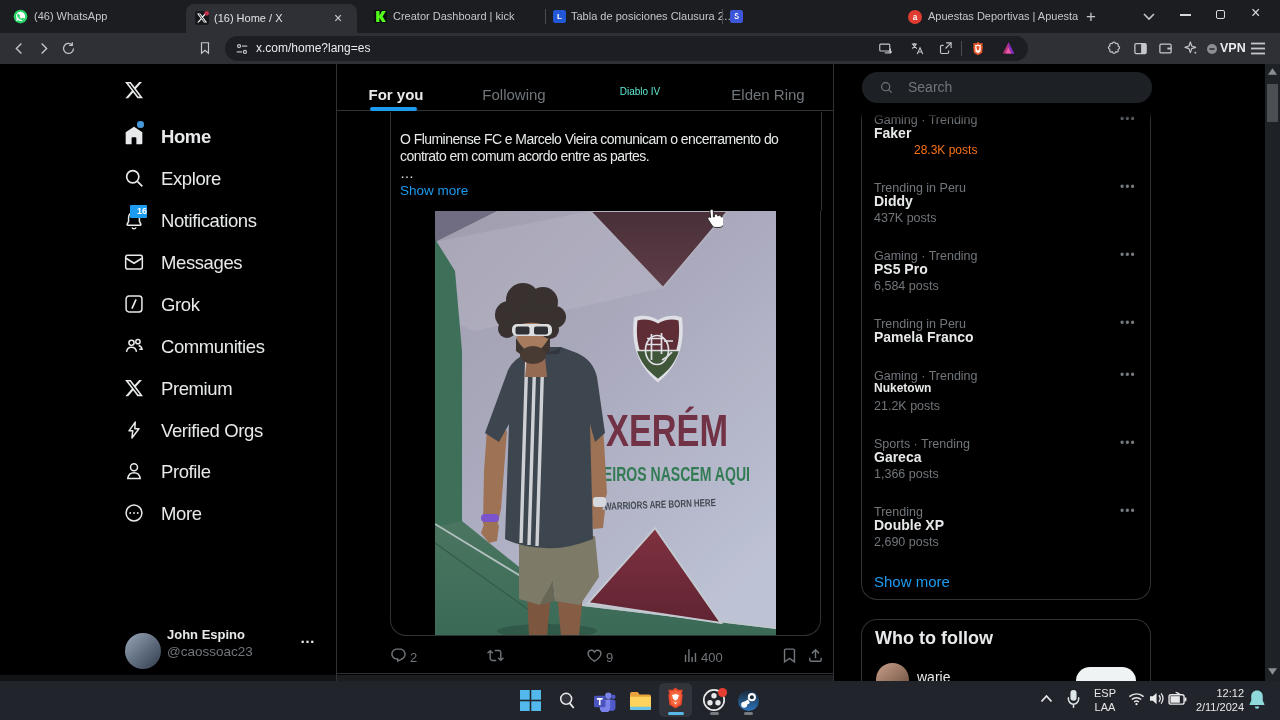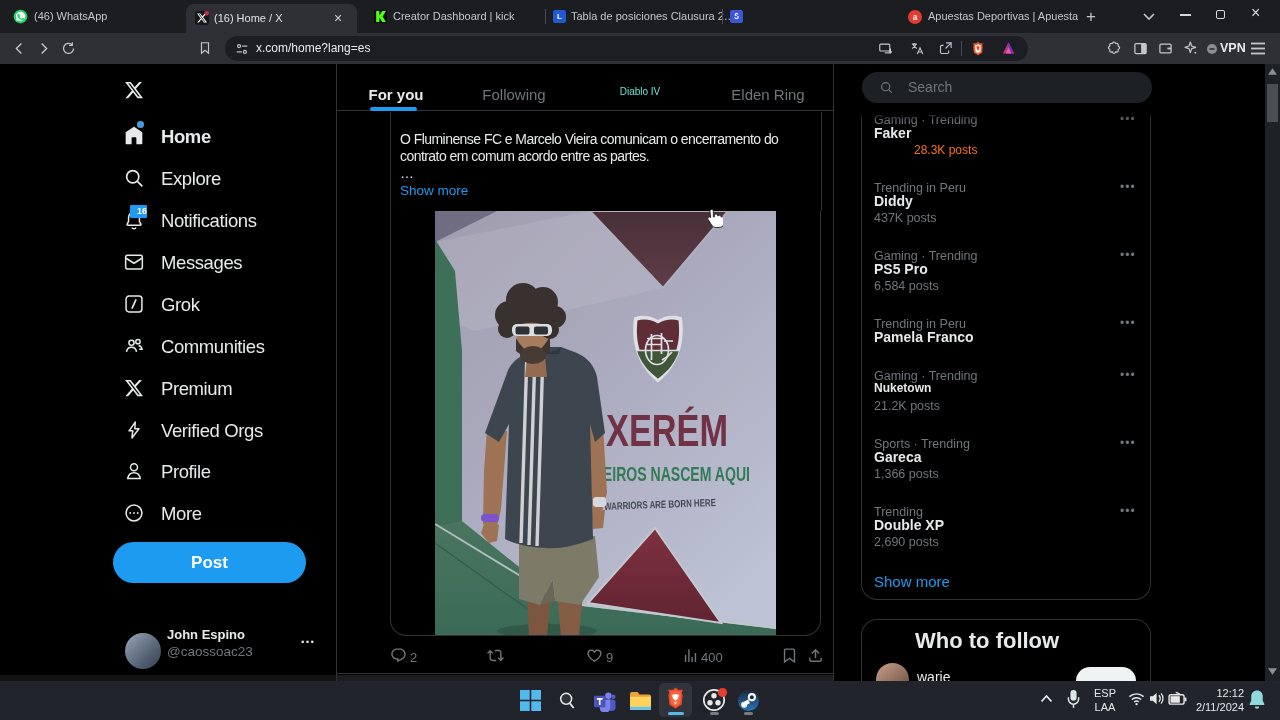--- a/index.html
+++ b/index.html
@@ -215,21 +215,20 @@
     <div class="abs navlabel" style="left:161px;top:398px;">Profile</div>
 
     <svg class="abs" style="left:124px;top:439px" width="20" height="20" viewBox="0 0 24 24" fill="none" stroke="#e7e9ea" stroke-width="1.8">
         <circle cx="12" cy="12" r="9.5"></circle>
         <circle cx="7.5" cy="12" r="1.1" fill="#e7e9ea" stroke="none"></circle>
         <circle cx="12" cy="12" r="1.1" fill="#e7e9ea" stroke="none"></circle>
         <circle cx="16.5" cy="12" r="1.1" fill="#e7e9ea" stroke="none"></circle>
       </svg>
     <div class="abs navlabel" style="left:161px;top:440px;">More</div>
 
-    <div class="abs" style="left:113px;top:478px;width:193px;height:41px;border-radius:21px;background:#1d9bf0;color:#fff;font-size:17px;font-weight:bold;text-align:center;line-height:41px;">Post</div>
 
     <div class="abs" style="left:125px;top:569px;width:36px;height:36px;border-radius:50%;background:linear-gradient(135deg,#9aa7b8 0%,#5c6a7c 55%,#333d4c 100%);"></div>
     <div class="abs" style="left:167px;top:563px;color:#e7e9ea;font-size:13px;font-weight:bold;">John Espino</div>
     <div class="abs" style="left:167px;top:580px;color:#71767b;font-size:13.5px;">@caossoac23</div>
     <div class="abs" style="left:300px;top:565px;color:#e7e9ea;font-size:15px;font-weight:bold;letter-spacing:1px;">…</div>
 
     <div class="border-v" style="left:336px;top:0;height:617px;"></div>
     <div class="border-v" style="left:833px;top:0;height:617px;"></div>
     <div class="border-h" style="left:336px;top:46px;width:498px;"></div>
 
@@ -410,21 +409,21 @@
     <div class="abs" style="left:860px;top:40px;width:292px;height:17px;background:linear-gradient(#000 45%,rgba(0,0,0,0));"></div>
     <div class="abs" style="left:862px;top:8px;width:290px;height:31px;border-radius:16px;background:#1d2125;">
       <svg class="abs" style="left:18px;top:9px" width="13" height="13" viewBox="0 0 24 24" fill="none" stroke="#71767b" stroke-width="2.2">
           <circle cx="10.5" cy="10.5" r="7.5"></circle>
           <line x1="16" y1="16" x2="21.5" y2="21.5"></line>
         </svg>
       <div class="abs" style="left:46px;top:0;color:#71767b;font-size:14px;line-height:31px;">Search</div>
     </div>
 
     <div class="abs" style="left:861px;top:555px;width:290px;height:62px;border:1px solid #2f3336;border-bottom:none;border-radius:16px 16px 0 0;"></div>
-    <div class="abs" style="left:875px;top:564px;color:#e7e9ea;font-size:22px;font-weight:bold;margin-left:40px;">Who to follow</div>
+    <div class="abs" style="left:875px;top:564px;color:#e7e9ea;font-size:18px;font-weight:bold;">Who to follow</div>
     <div class="abs" style="left:876px;top:599px;width:33px;height:33px;border-radius:50%;background:linear-gradient(140deg,#c9a08a 0%,#8a6a58 60%,#5c4438 100%);"></div>
     <div class="abs" style="left:917px;top:605px;color:#e7e9ea;font-size:14px;font-weight:normal;">warie</div>
     <div class="abs" style="left:1076px;top:603px;width:60px;height:15px;border-radius:14px 14px 0 0;background:#eff3f4;"></div>
   </div>
   <div id="scrollbar">
     <svg class="abs" style="left:3px;top:4px" width="9" height="7" viewBox="0 0 10 7">
         <path d="M5 0L10 7H0z" fill="#8b8e92"></path>
       </svg>
     <div class="abs" style="left:2px;top:20px;width:11px;height:38px;background:#4b4e53;"></div>
     <svg class="abs" style="left:3px;top:604px" width="9" height="7" viewBox="0 0 10 7">

